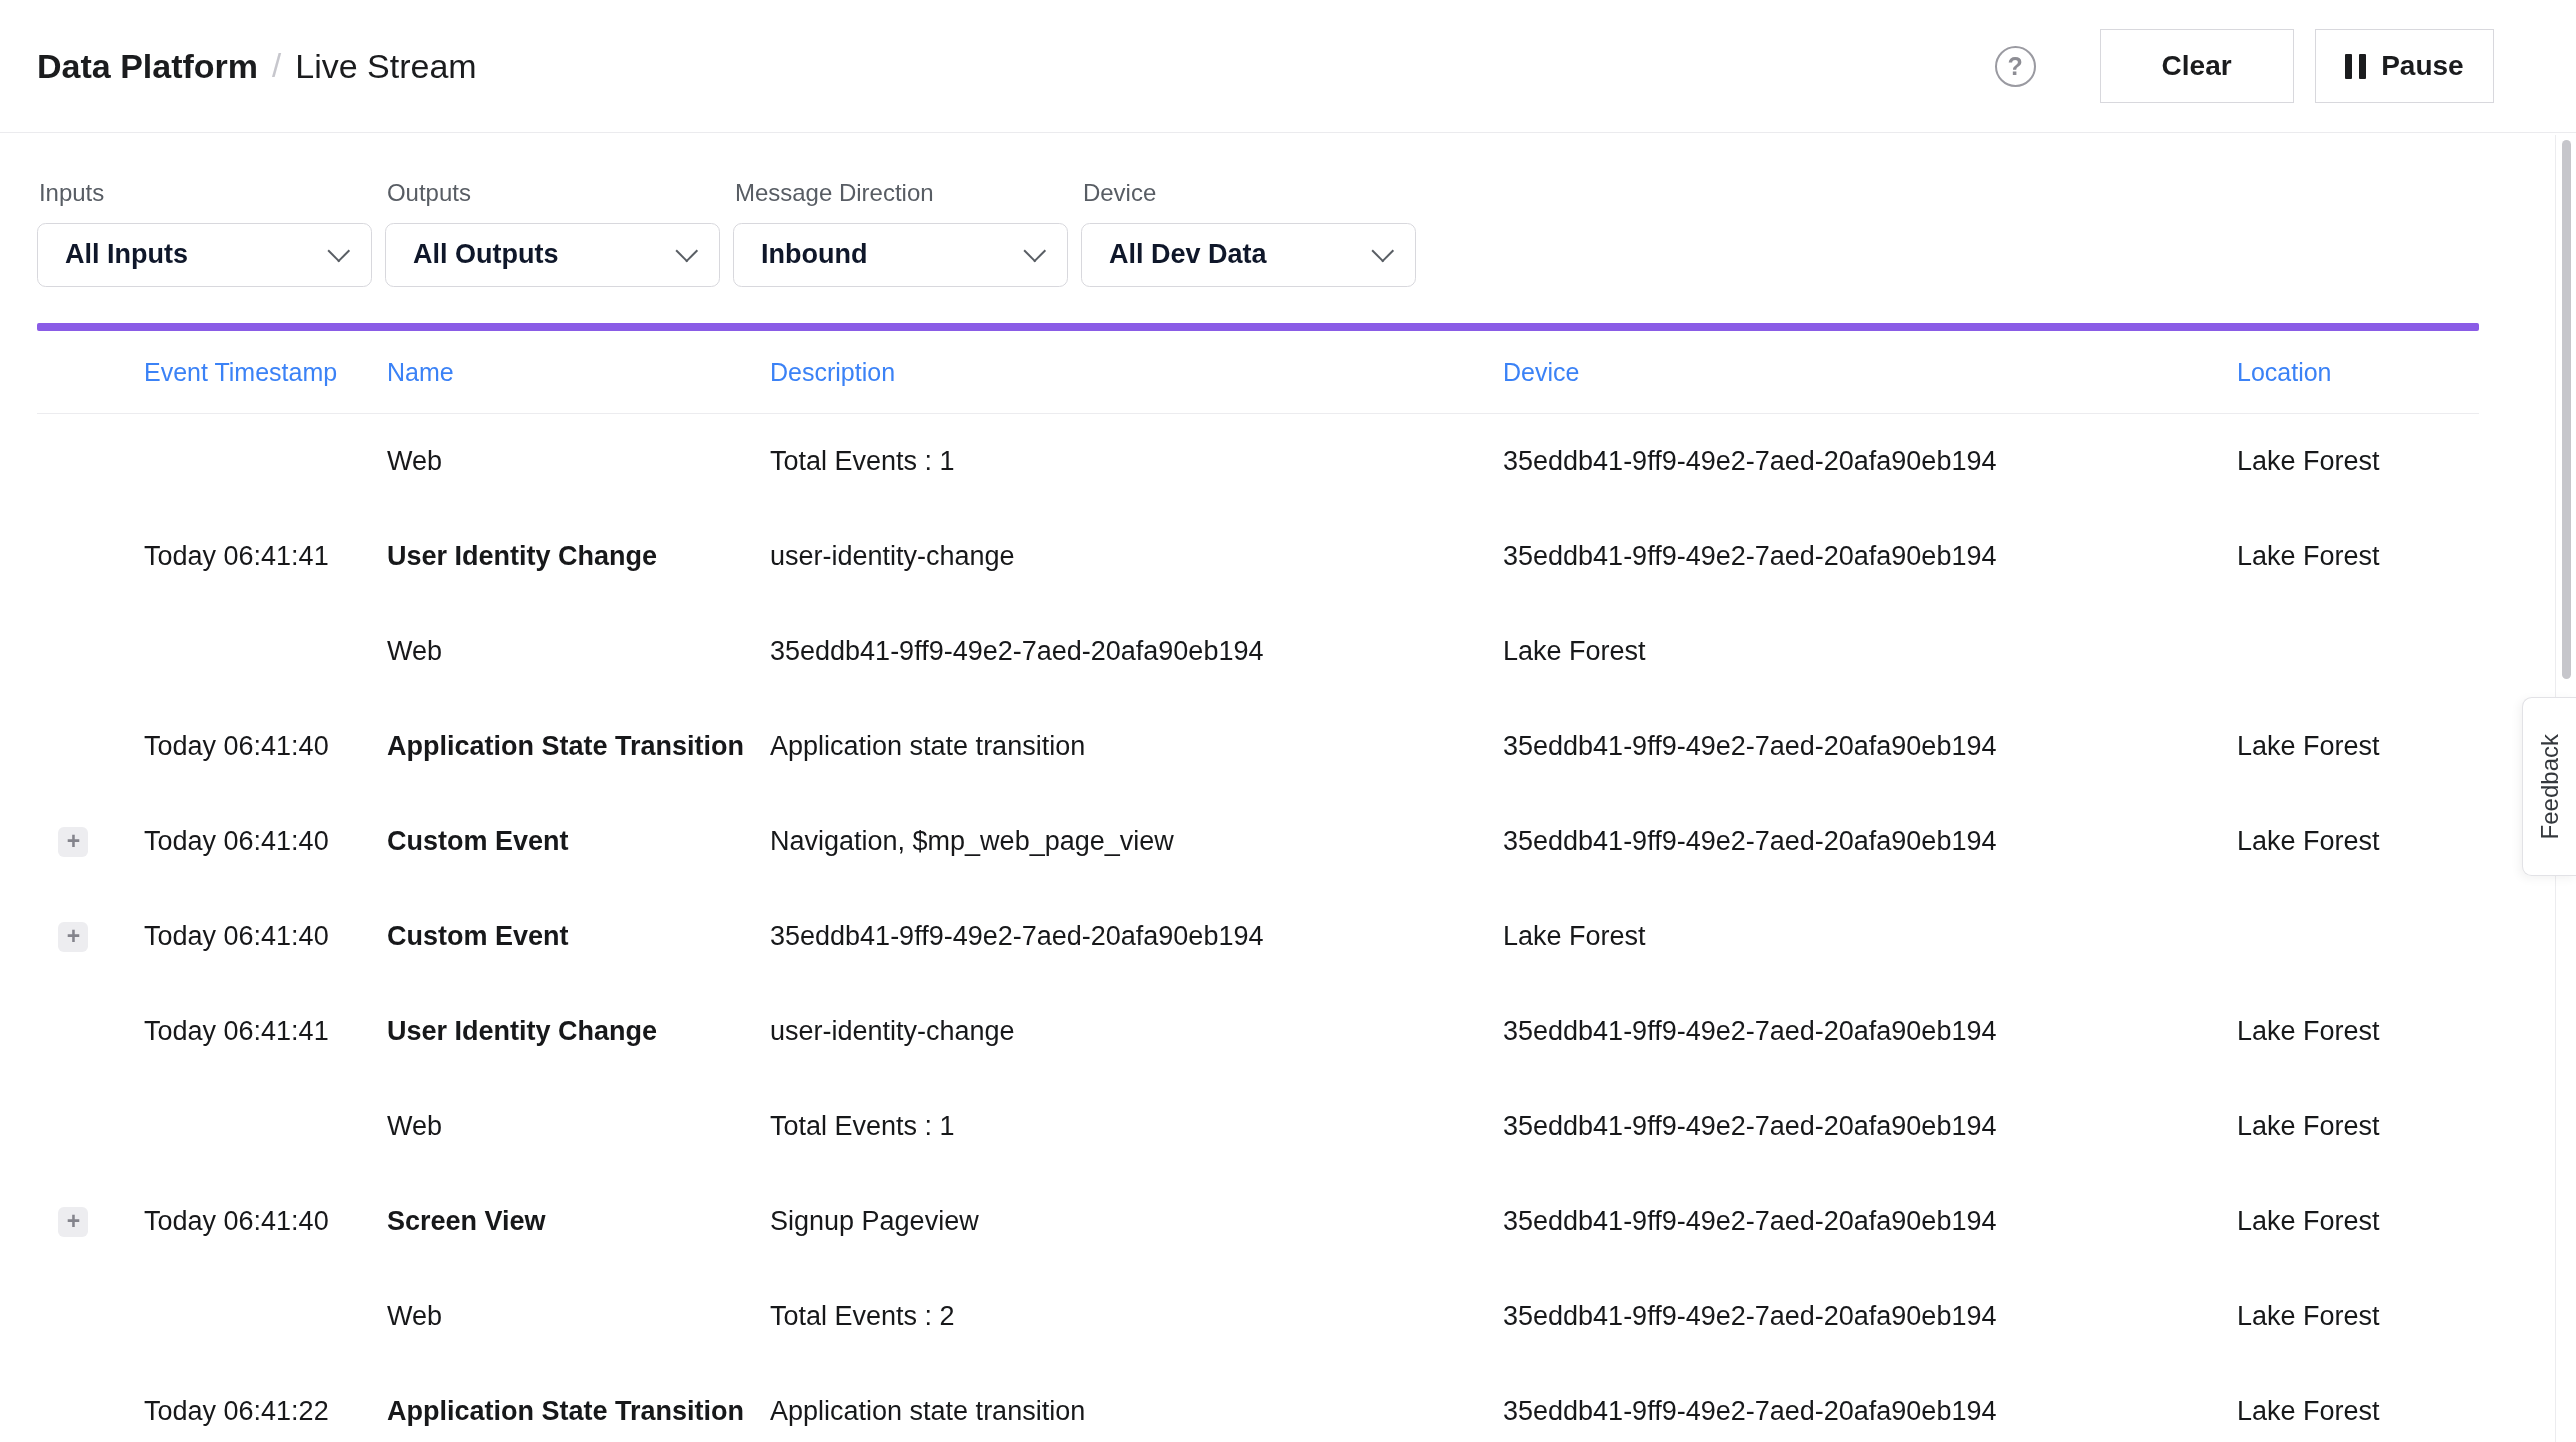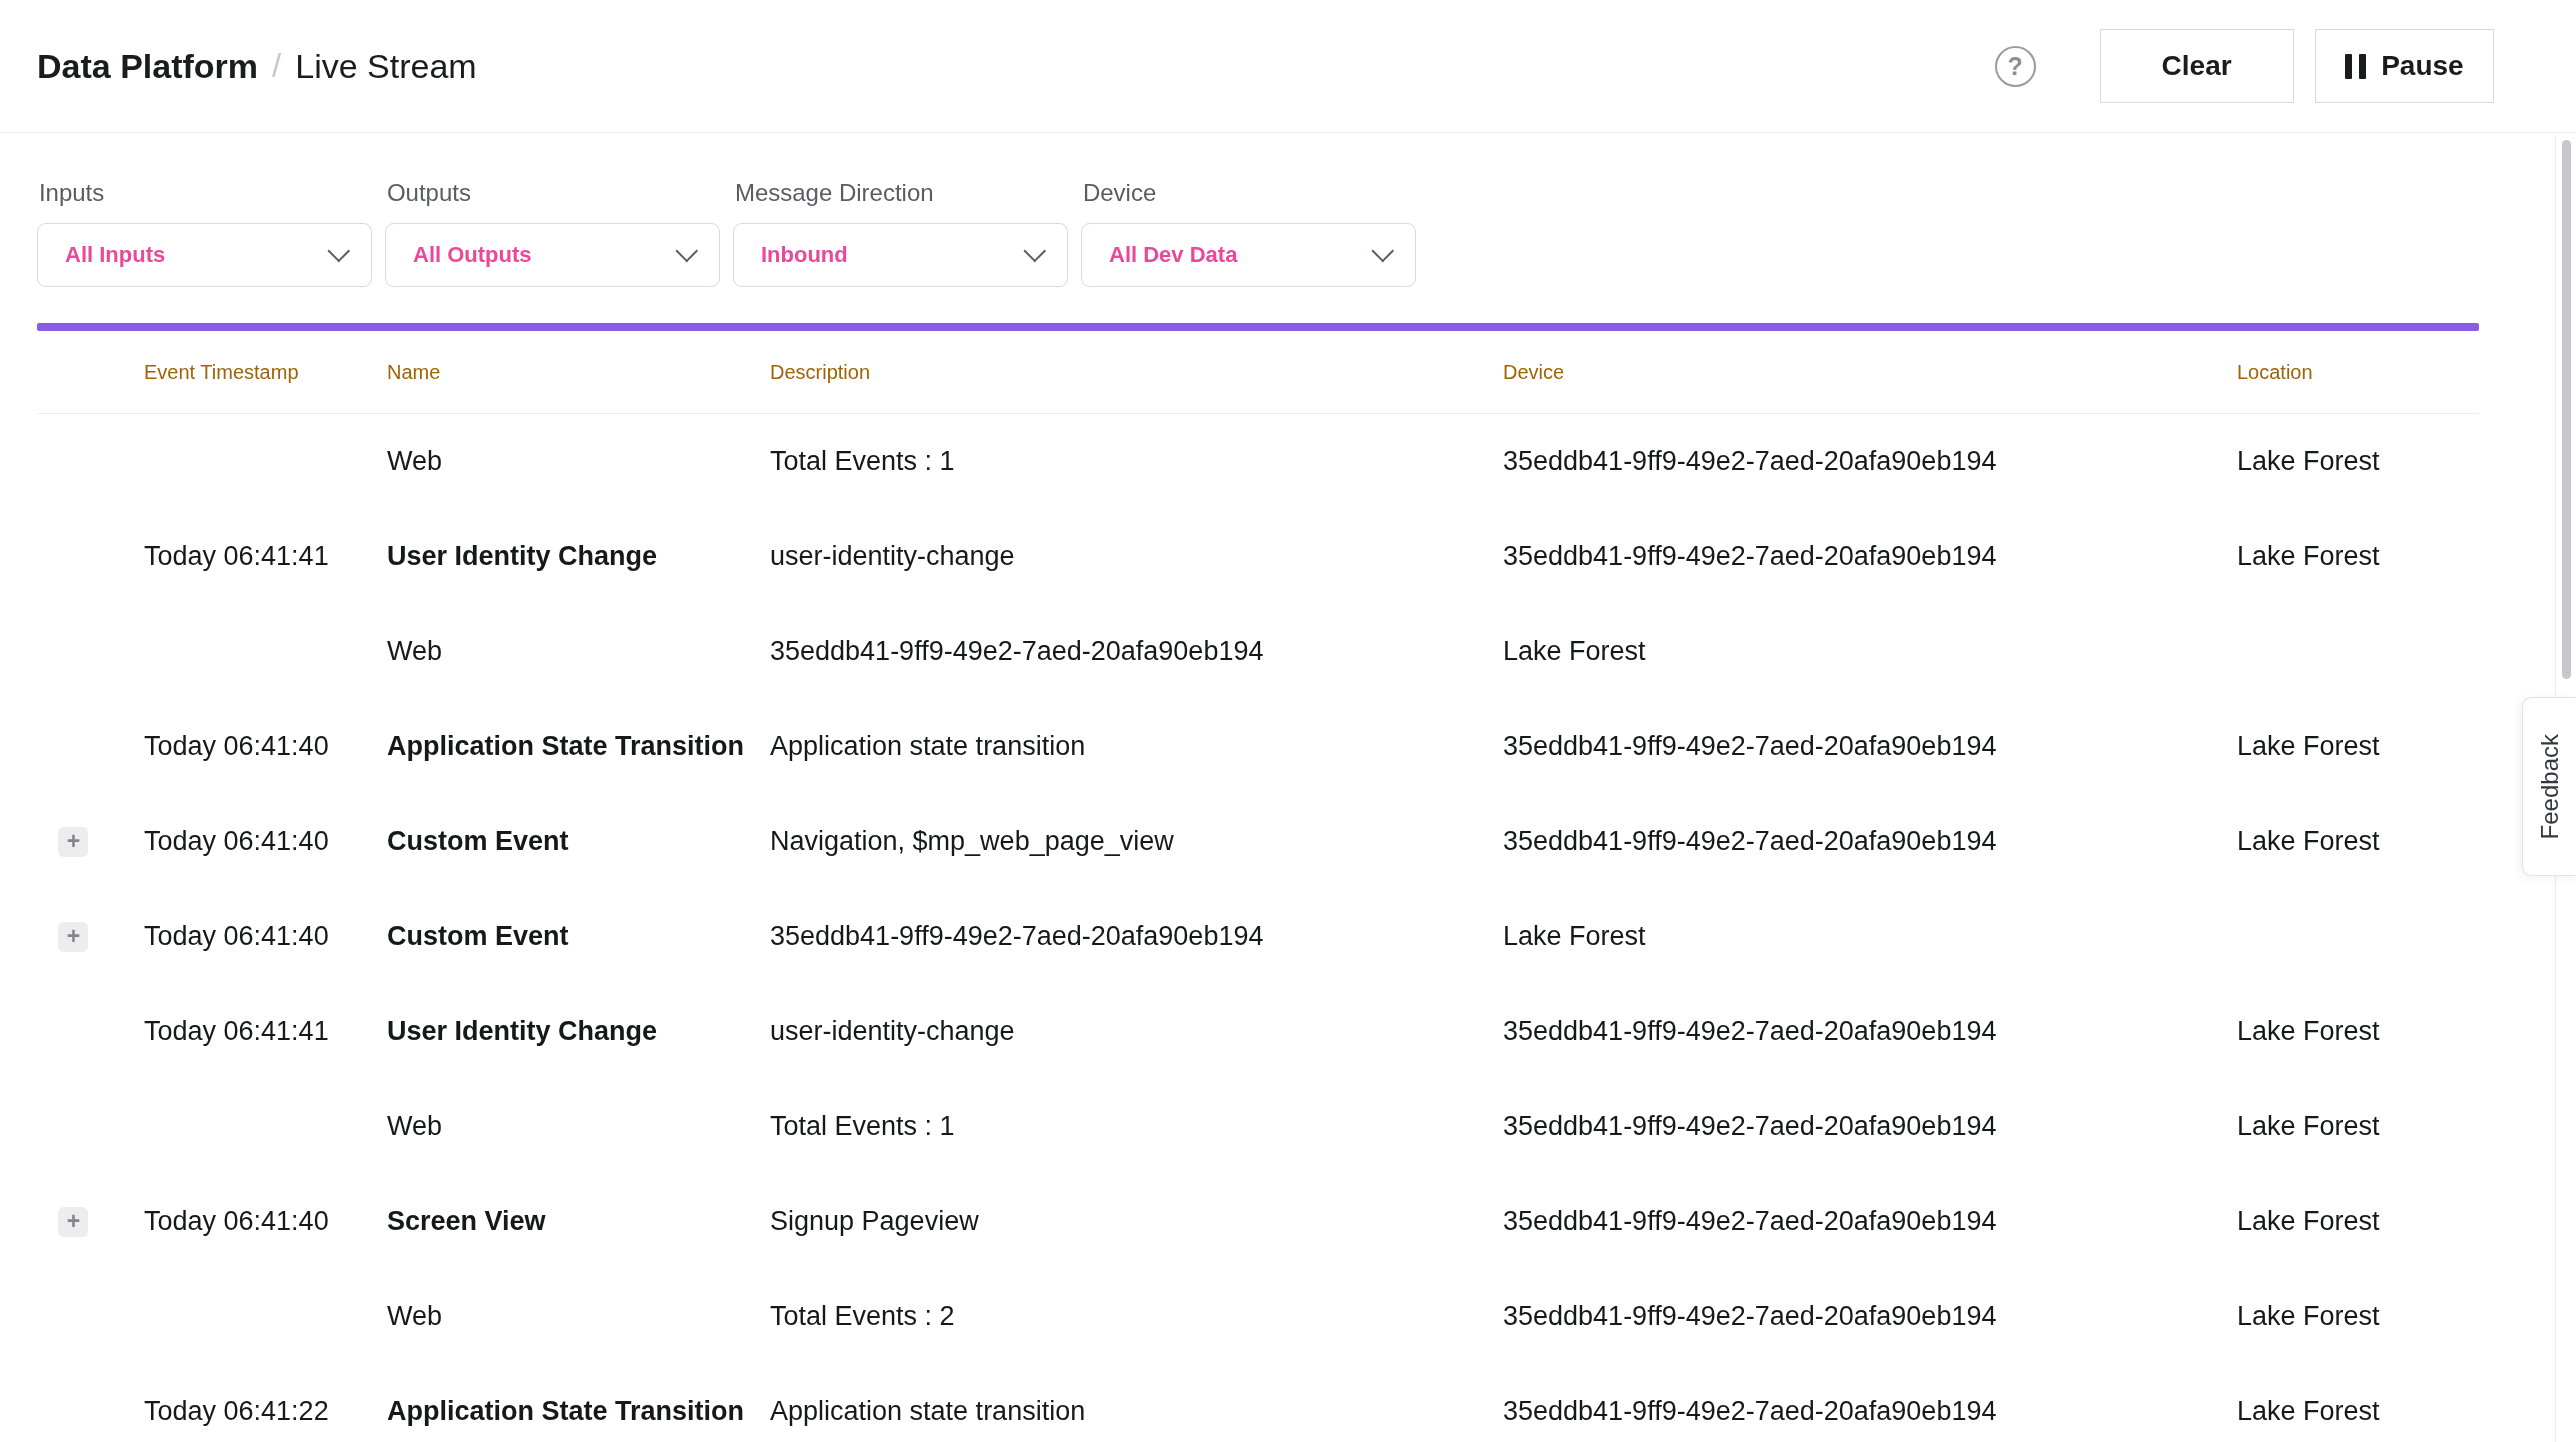--- a/index.html
+++ b/index.html
@@ -57,42 +57,42 @@
   .filter-group { display: flex; flex-direction: column; }
   .filter-label { font-size: 24px; color: #585d64; line-height: 29px; margin-bottom: 15.5px; margin-left: 1.9px; }
   .select {
     width: 335px; height: 64px;
     border: 1.9px solid #d8d8dd; border-radius: 8.7px;
     background: #fff;
     display: flex; align-items: center; justify-content: space-between;
     padding: 0 25px 0 27px;
     cursor: pointer;
   }
-  .select-value { font-size: 22px; font-weight: 700; color: #ec4899; }
+  .select-value { font-size: 27px; font-weight: 700; color: #0f172a; }
   .chevron {
     width: 15.5px; height: 15.5px;
     border-right: 2.9px solid #595e64;
     border-bottom: 2.9px solid #595e64;
     transform: rotate(45deg) translate(-2.9px, -2.9px);
   }
 
   
   .accent-bar { height: 8.7px; border-radius: 1.9px; margin-top: 36px; background: #8a5ce6; }
 
   
   .grid-row {
     display: grid;
     grid-template-columns: 107px 243px 383px 733px 734px 1fr;
     align-items: center;
   }
   .thead {
     height: 83px;
     border-bottom: 1.9px solid #ececef;
   }
-  .th { font-size: 20px; color: #a16207; font-weight: 400; }
+  .th { font-size: 25px; color: #3b82f6; font-weight: 400; }
   .trow { height: 95px; cursor: pointer; }
   .cell { font-size: 27px; color: #17181a; white-space: nowrap; overflow: hidden; }
   .c-name.bold { font-weight: 700; }
   .c-expand { display: flex; justify-content: flex-start; padding-left: 21.4px; }
   .expand-icon {
     width: 30px; height: 30px;
     background: #ededf0; border-radius: 5.8px;
     color: #84848c; font-size: 23px; font-weight: 700; line-height: 1;
     display: flex; align-items: center; justify-content: center;
     cursor: pointer;

